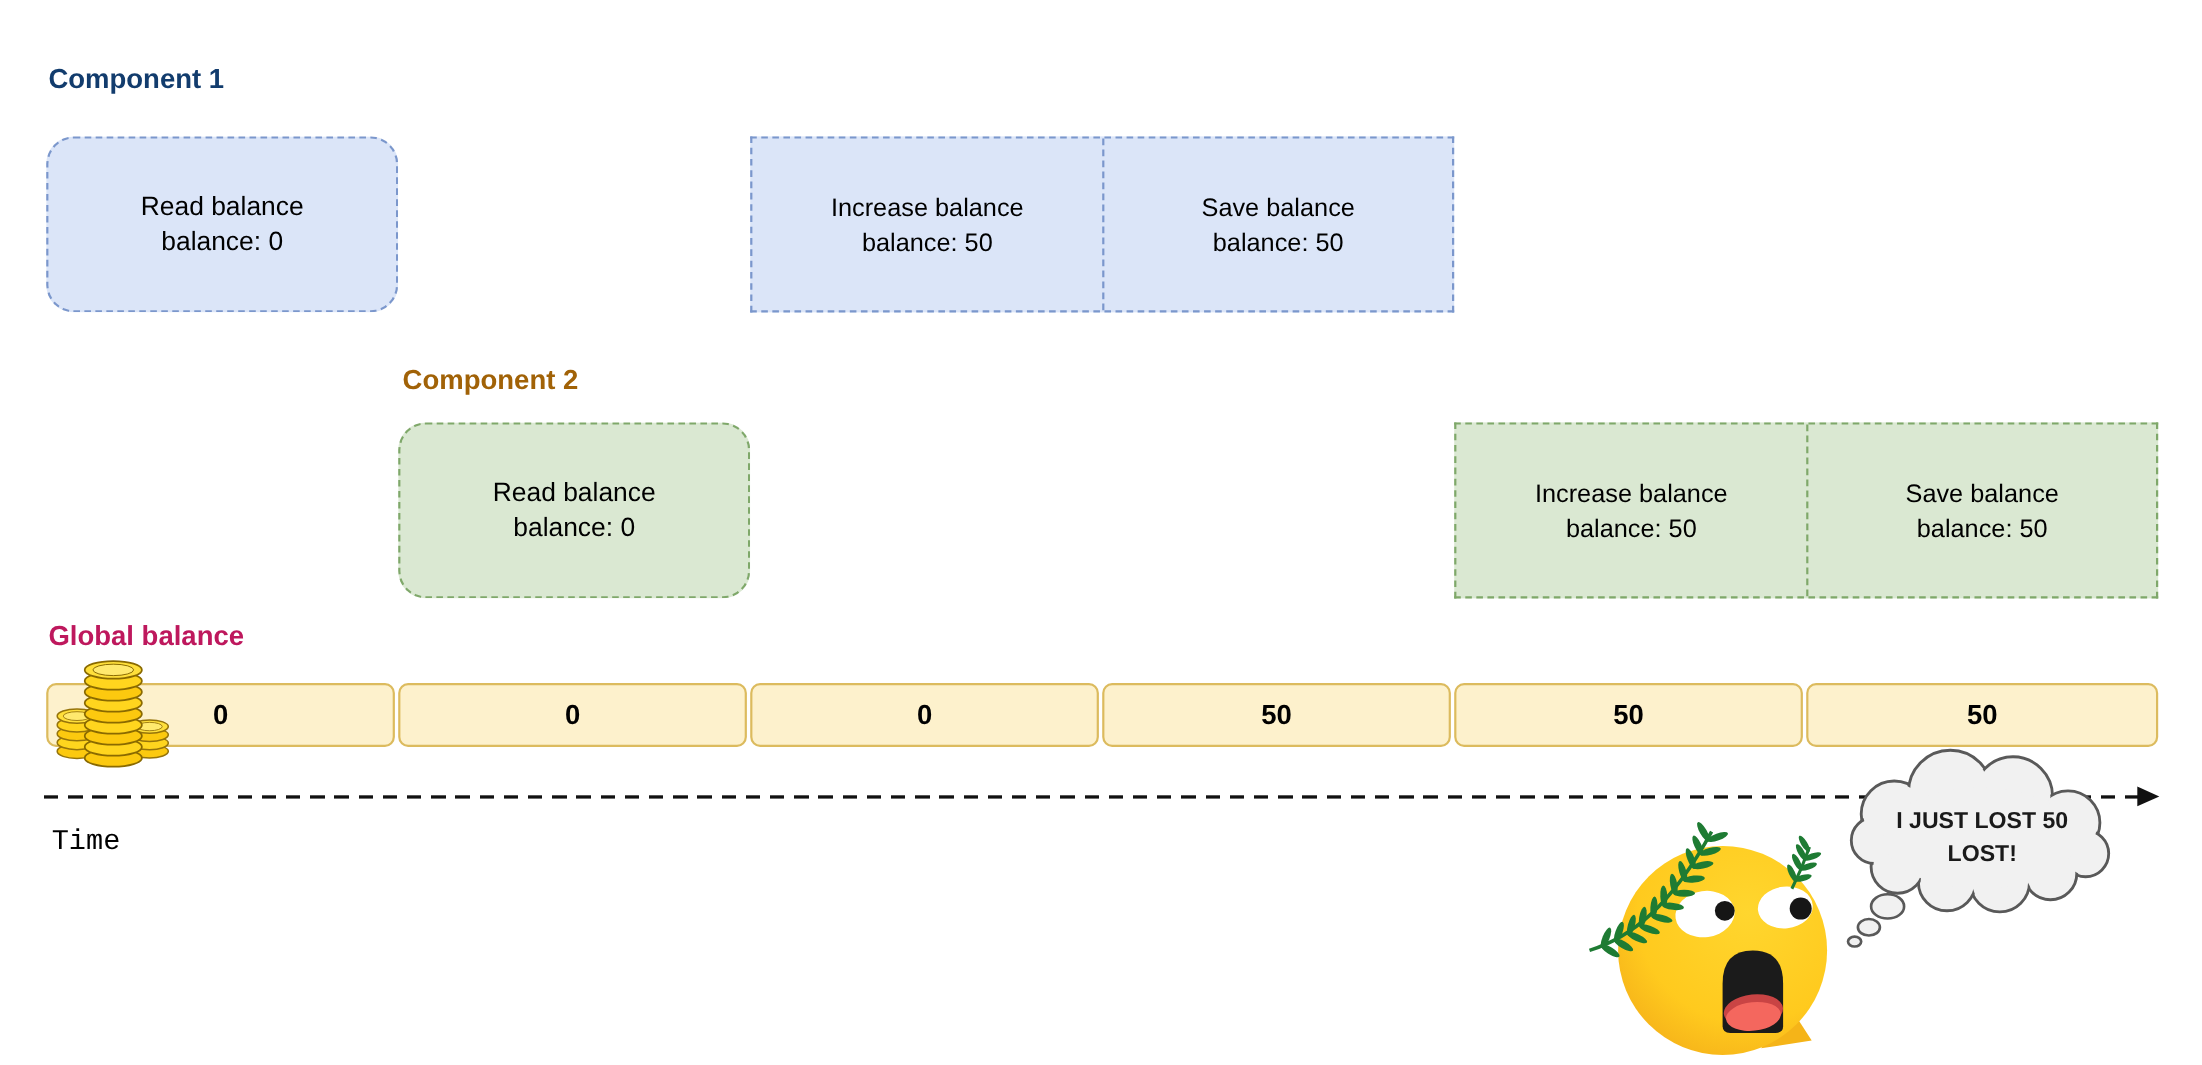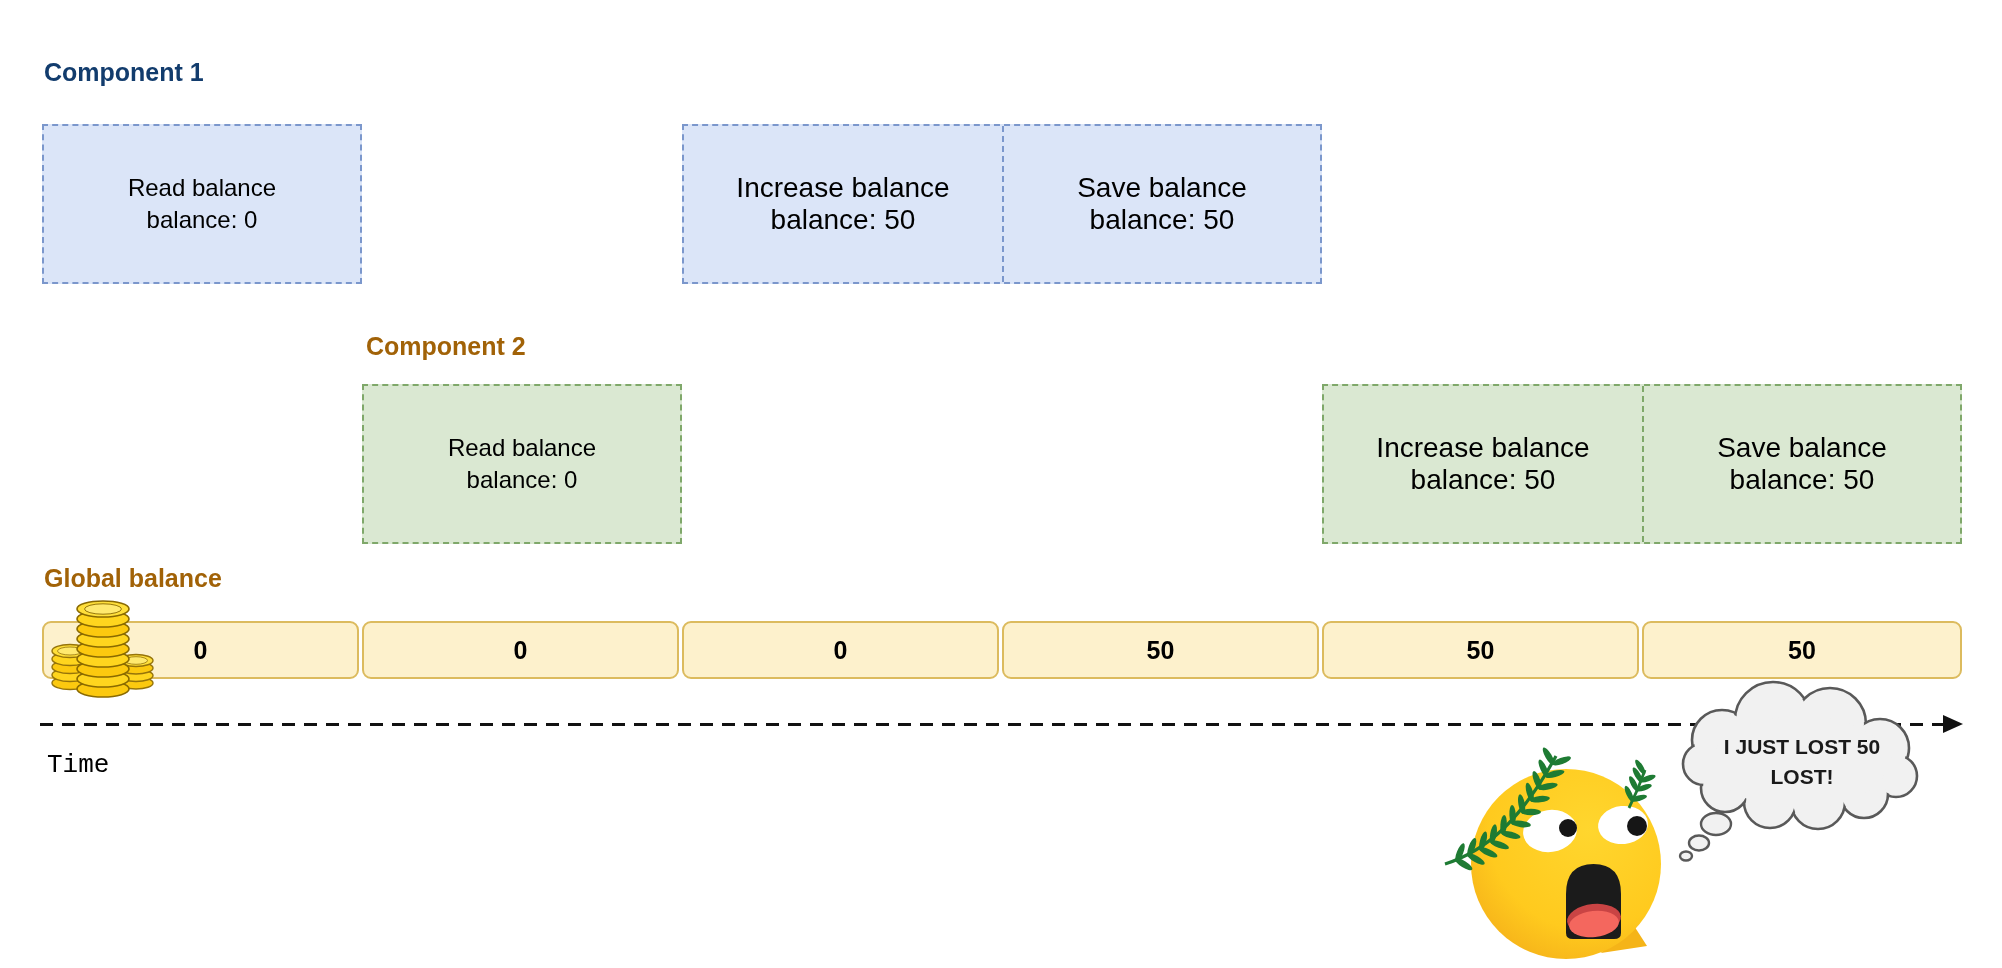--- a/index.html
+++ b/index.html
@@ -3,33 +3,33 @@
 <meta charset="utf-8">
 <style>
   html,body{margin:0;padding:0;background:#ffffff;}
   .canvas{
     position:relative;width:2002px;height:968px;background:#ffffff;overflow:hidden;
     font-family:"Liberation Sans", sans-serif;color:#000;margin-top:24px;
   }
   .section-label{position:absolute;font-size:25px;font-weight:bold;white-space:nowrap;}
   .lbl-comp1{left:44px;top:34px;color:#123c6d;}
   .lbl-comp2{left:366px;top:308px;color:#a16207;}
-  .lbl-global{left:44px;top:540px;color:#a16207;}
+  .lbl-global{left:44px;top:540px;color:#be185d;}
 
   .step-box{
     position:absolute;display:flex;flex-direction:column;align-items:center;justify-content:center;
-    box-sizing:border-box;text-align:center;font-size:24px;line-height:32px;
+    box-sizing:border-box;text-align:center;font-size:24px;line-height:32px;border-radius:25px;
   }
   .blue-box{background:#dbe5f8;border:2px dashed #7b97cc;}
   .green-box{background:#dae8d2;border:2px dashed #7fa86a;}
   .pair{position:absolute;display:flex;box-sizing:border-box;}
   .pair.blue-box, .pair.green-box{padding:0;}
   .pair .cell{
     flex:1 1 50%;display:flex;flex-direction:column;align-items:center;justify-content:center;
-    text-align:center;font-size:28px;line-height:32px;box-sizing:border-box;
+    text-align:center;font-size:23px;line-height:32px;box-sizing:border-box;
   }
   .pair .cell + .cell{border-left:2px dashed #7b97cc;}
   .pair.green-box .cell + .cell{border-left:2px dashed #7fa86a;}
   .state{font-weight:normal;}
 
   .balance-cell{
     position:absolute;top:597px;height:58px;box-sizing:border-box;
     background:#fdf1cc;border:2px solid #dcbb5e;border-radius:9px;
     display:flex;align-items:center;justify-content:center;
     font-size:25px;font-weight:bold;

